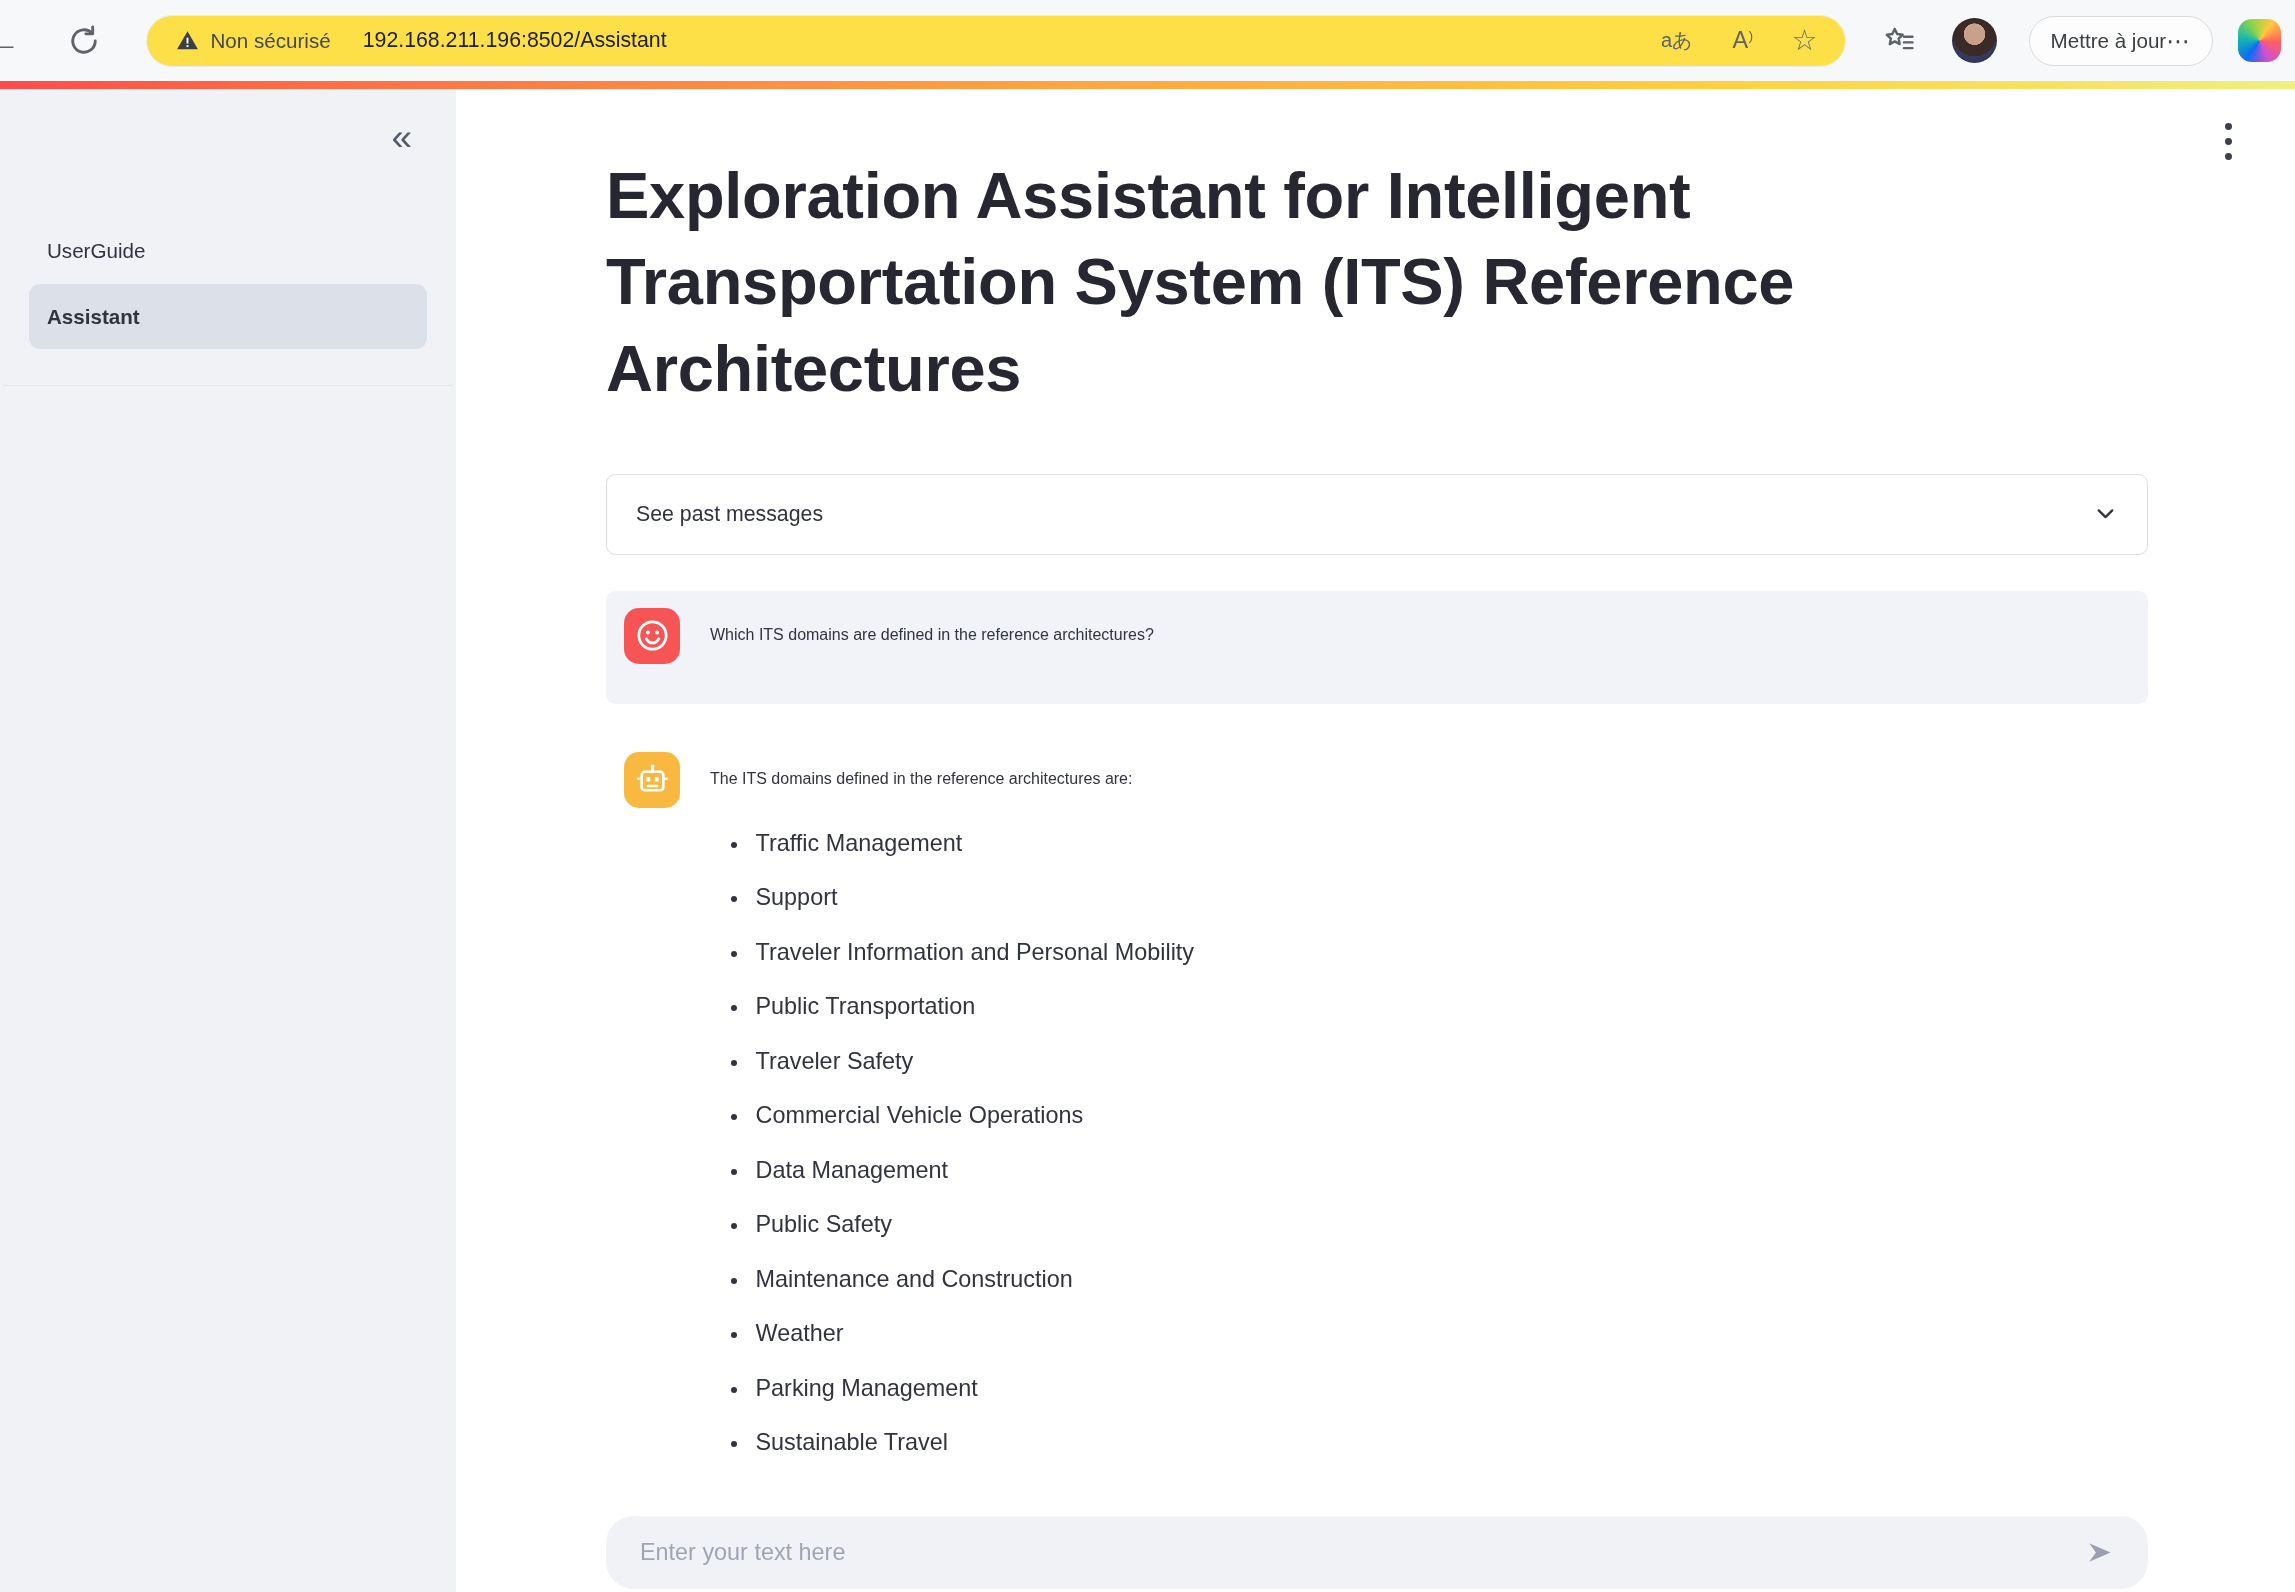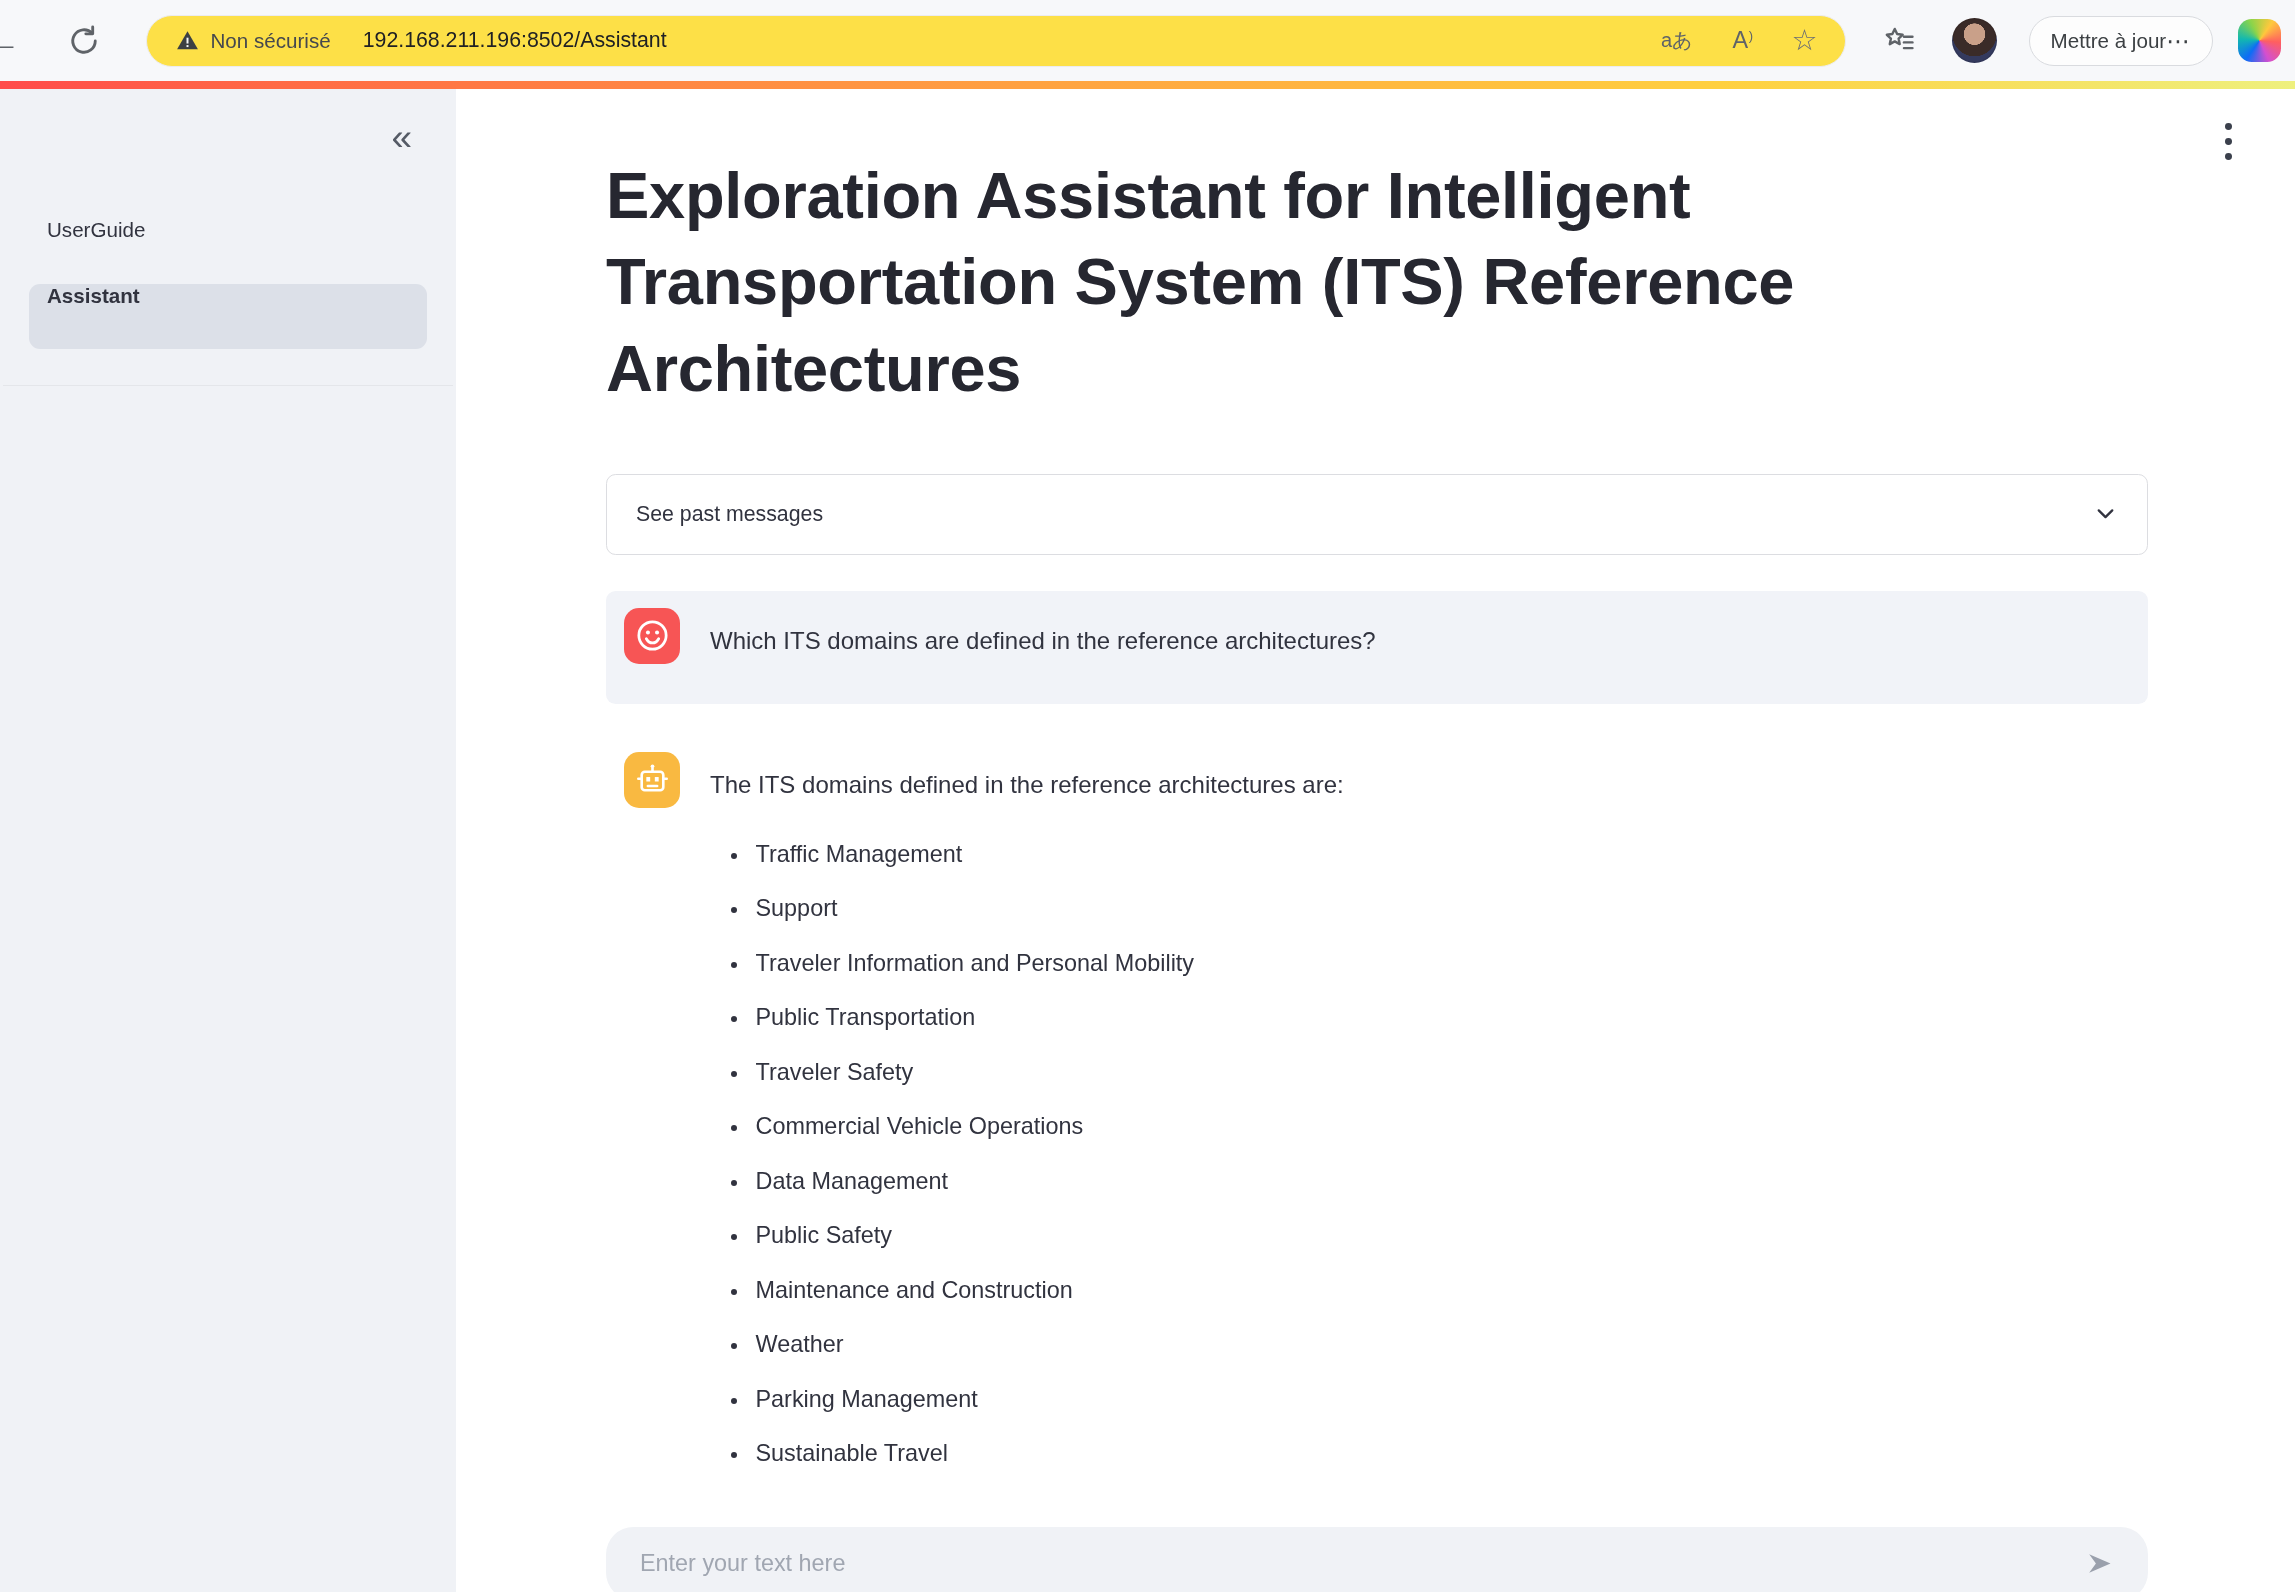--- a/index.html
+++ b/index.html
@@ -48,21 +48,21 @@
   .gradient-bar{
     position:absolute;top:81px;left:0;width:2295px;height:8.3px;
     background:linear-gradient(90deg,#ff4b4b 0%,#ff6a45 12%,#ffa241 45%,#ffd03f 75%,#eef07e 100%);
   }
   
   .app{position:absolute;top:89px;left:0;right:0;bottom:0;display:flex;}
   .sidebar{width:456px;flex-shrink:0;background:#f0f2f6;position:relative;}
   .collapse-control{position:absolute;top:30px;right:44px;font-size:37px;color:#555b66;line-height:1;cursor:pointer;}
   .nav{margin-top:129px;padding:0 29px;}
   .nav-item{
-    height:65px;display:flex;padding:0 18px;border-radius:11px;
+    height:65px;display:flex;align-items:center;padding:0 18px;border-radius:11px;
     font-size:20.6px;color:#31333f;margin-bottom:1.4px;cursor:pointer;
   }
   .nav-item.active{background:#dce0e8;font-weight:700;}
   .sidebar-divider{margin:36px 2.8px 0 2.8px;border:none;border-top:1.4px solid #e4e6ea;}
   
   .main{flex:1;position:relative;background:#ffffff;}
   .kebab-menu{position:absolute;top:34px;right:63px;display:flex;flex-direction:column;gap:8.3px;cursor:pointer;}
   .kebab-menu span{width:6.9px;height:6.9px;border-radius:50%;background:#3b404c;}
   .container{width:1542px;margin-left:150px;}
   .page-title{
@@ -74,21 +74,21 @@
     display:flex;align-items:center;padding:0 29px;box-sizing:border-box;cursor:pointer;gap:38px;
   }
   .expander-label{font-size:21.3px;color:#31333f;}
   .expander-spacer{flex:1;}
   .msg{display:flex;gap:30px;box-sizing:border-box;}
   .msg-user{margin-top:36px;background:#f1f3f8;border-radius:9.6px;padding:16.5px 22px 40px 18px;}
   .msg-assistant{margin-top:48px;padding-left:18px;}
   .avatar{width:56px;height:56px;border-radius:15px;flex-shrink:0;display:flex;align-items:center;justify-content:center;}
   .avatar-user{background:#f75555;}
   .avatar-assistant{background:#f9b941;}
-  .msg-text{font-size:24px;color:#31333f;margin-top:16.5px;line-height:1.4;}
+  .msg-text{font-size:16px;color:#31333f;margin-top:16.5px;line-height:1.4;}
   .assistant-body{flex:1;}
   .assistant-body ul{margin:39px 0 0 0;padding-left:40px;list-style:disc;}
   .assistant-body li{font-size:23.4px;color:#31333f;margin-bottom:27.5px;padding-left:5.5px;}
   .assistant-body li::marker{color:#31333f;font-size:20.6px;}
   .chat-input{
     margin-top:32px;height:73px;background:#f0f2f6;border-radius:27.5px;
     display:flex;align-items:center;padding:0 32px;box-sizing:border-box;
   }
   .chat-input input{
     flex:1;border:none;background:transparent;outline:none;

